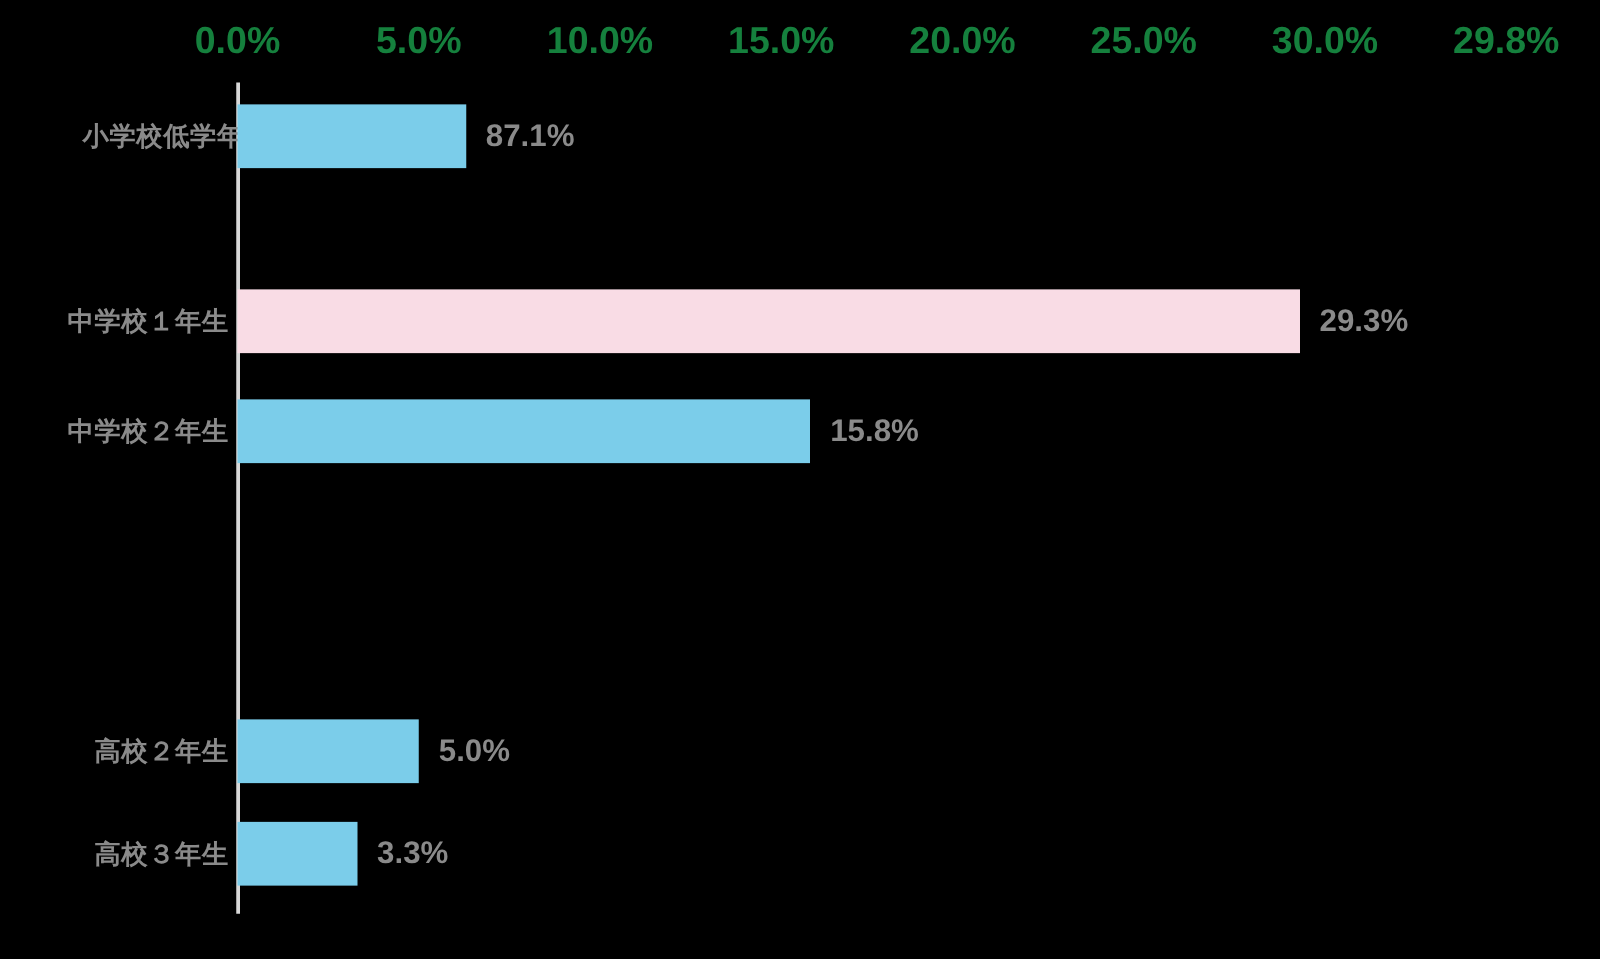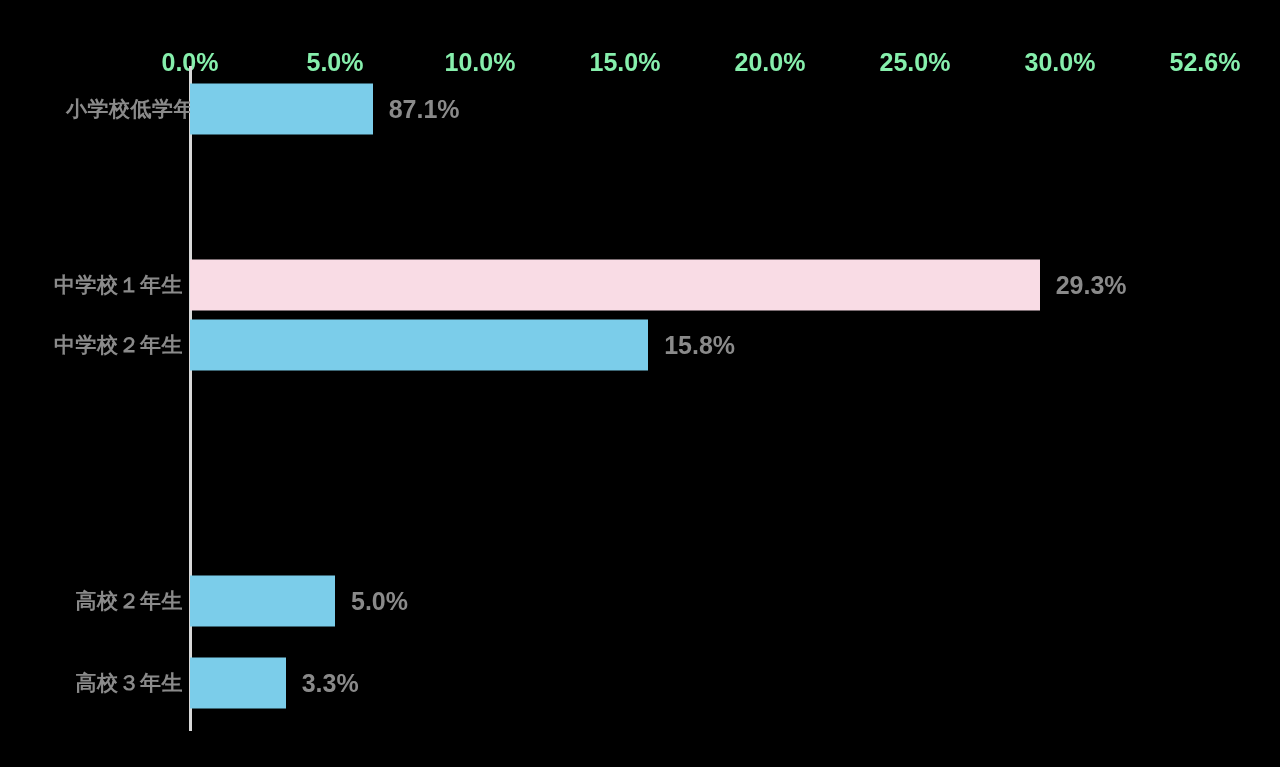--- a/index.html
+++ b/index.html
@@ -26,27 +26,26 @@
     position: absolute;
     left: 0;
     top: 0;
     width: 1280px;
     height: 60px;
   }
   .xtick {
     position: absolute;
     top: 18px;
     transform: translateX(-50%);
-    font-size: 25px;
+    font-size: 30px;
     font-weight: bold;
-    color: #86efac;
+    color: #15803d;
     letter-spacing: 0px;
     white-space: nowrap;
     line-height: 30px;
-    margin-top: 29px;
   }
 
   
   #plot-area {
     position: absolute;
     left: 0;
     top: 60px;
     width: 1280px;
     height: 680px;
   }
@@ -105,31 +104,31 @@
 <div id="chart-root">
 
   <div id="x-axis-labels">
       <div class="xtick" style="left: 190px;">0.0%</div>
       <div class="xtick" style="left: 335px;">5.0%</div>
       <div class="xtick" style="left: 480px;">10.0%</div>
       <div class="xtick" style="left: 625px;">15.0%</div>
       <div class="xtick" style="left: 770px;">20.0%</div>
       <div class="xtick" style="left: 915px;">25.0%</div>
       <div class="xtick" style="left: 1060px;">30.0%</div>
-      <div class="xtick" style="left: 1205px;">52.6%</div>
+      <div class="xtick" style="left: 1205px;">29.8%</div>
     </div>
 
   <div id="plot-area">
     <div id="y-axis-line"></div>
   <div class="bar-row" style="top: 8px; padding-left: 12px;">
         <div class="cat-label">小学校低学年</div>
         <div class="bar" style="width: 182.7px; background: rgb(123, 205, 234);"></div>
         <div class="value-label" style="left: 388.7px;">87.1%</div>
       </div>
-      <div class="bar-row" style="top: 184px;">
+      <div class="bar-row" style="top: 156px;">
         <div class="cat-label">中学校１年生</div>
         <div class="bar" style="width: 849.7px; background: rgb(249, 220, 229);"></div>
         <div class="value-label" style="left: 1055.7px;">29.3%</div>
       </div>
       <div class="bar-row" style="top: 244px;">
         <div class="cat-label">中学校２年生</div>
         <div class="bar" style="width: 458.2px; background: rgb(123, 205, 234);"></div>
         <div class="value-label" style="left: 664.2px;">15.8%</div>
       </div>
       <div class="bar-row" style="top: 500px;">

